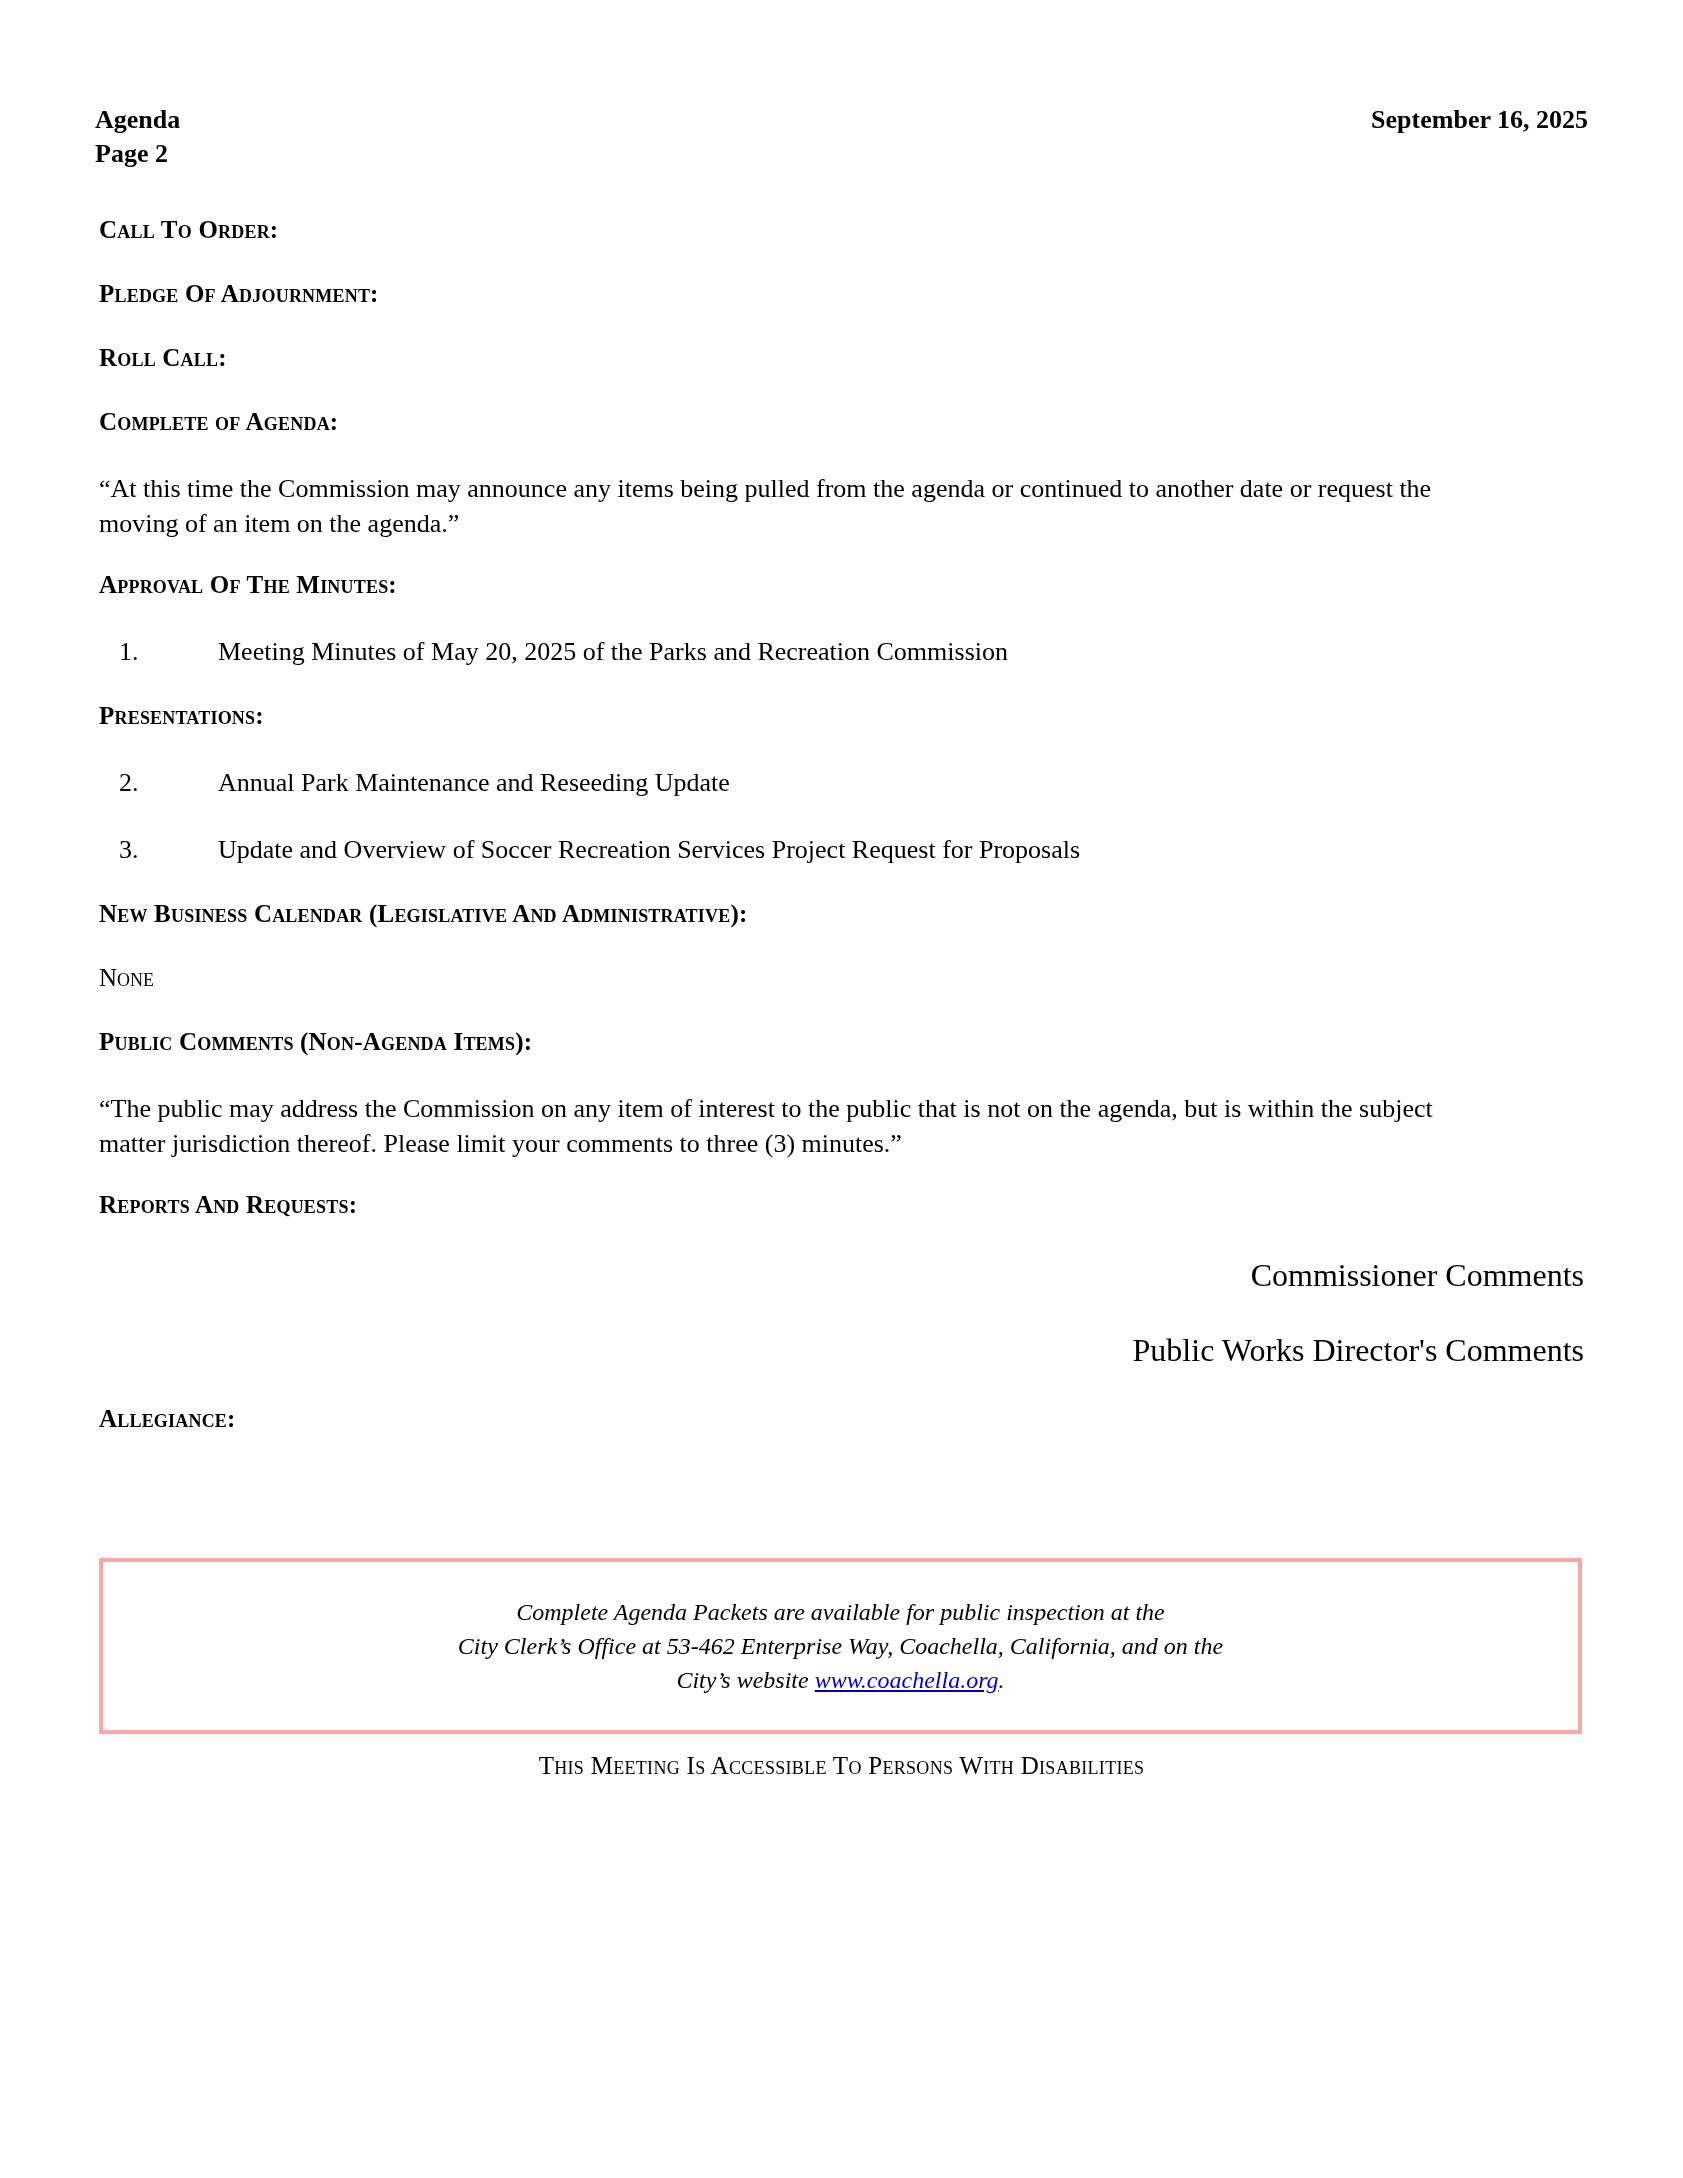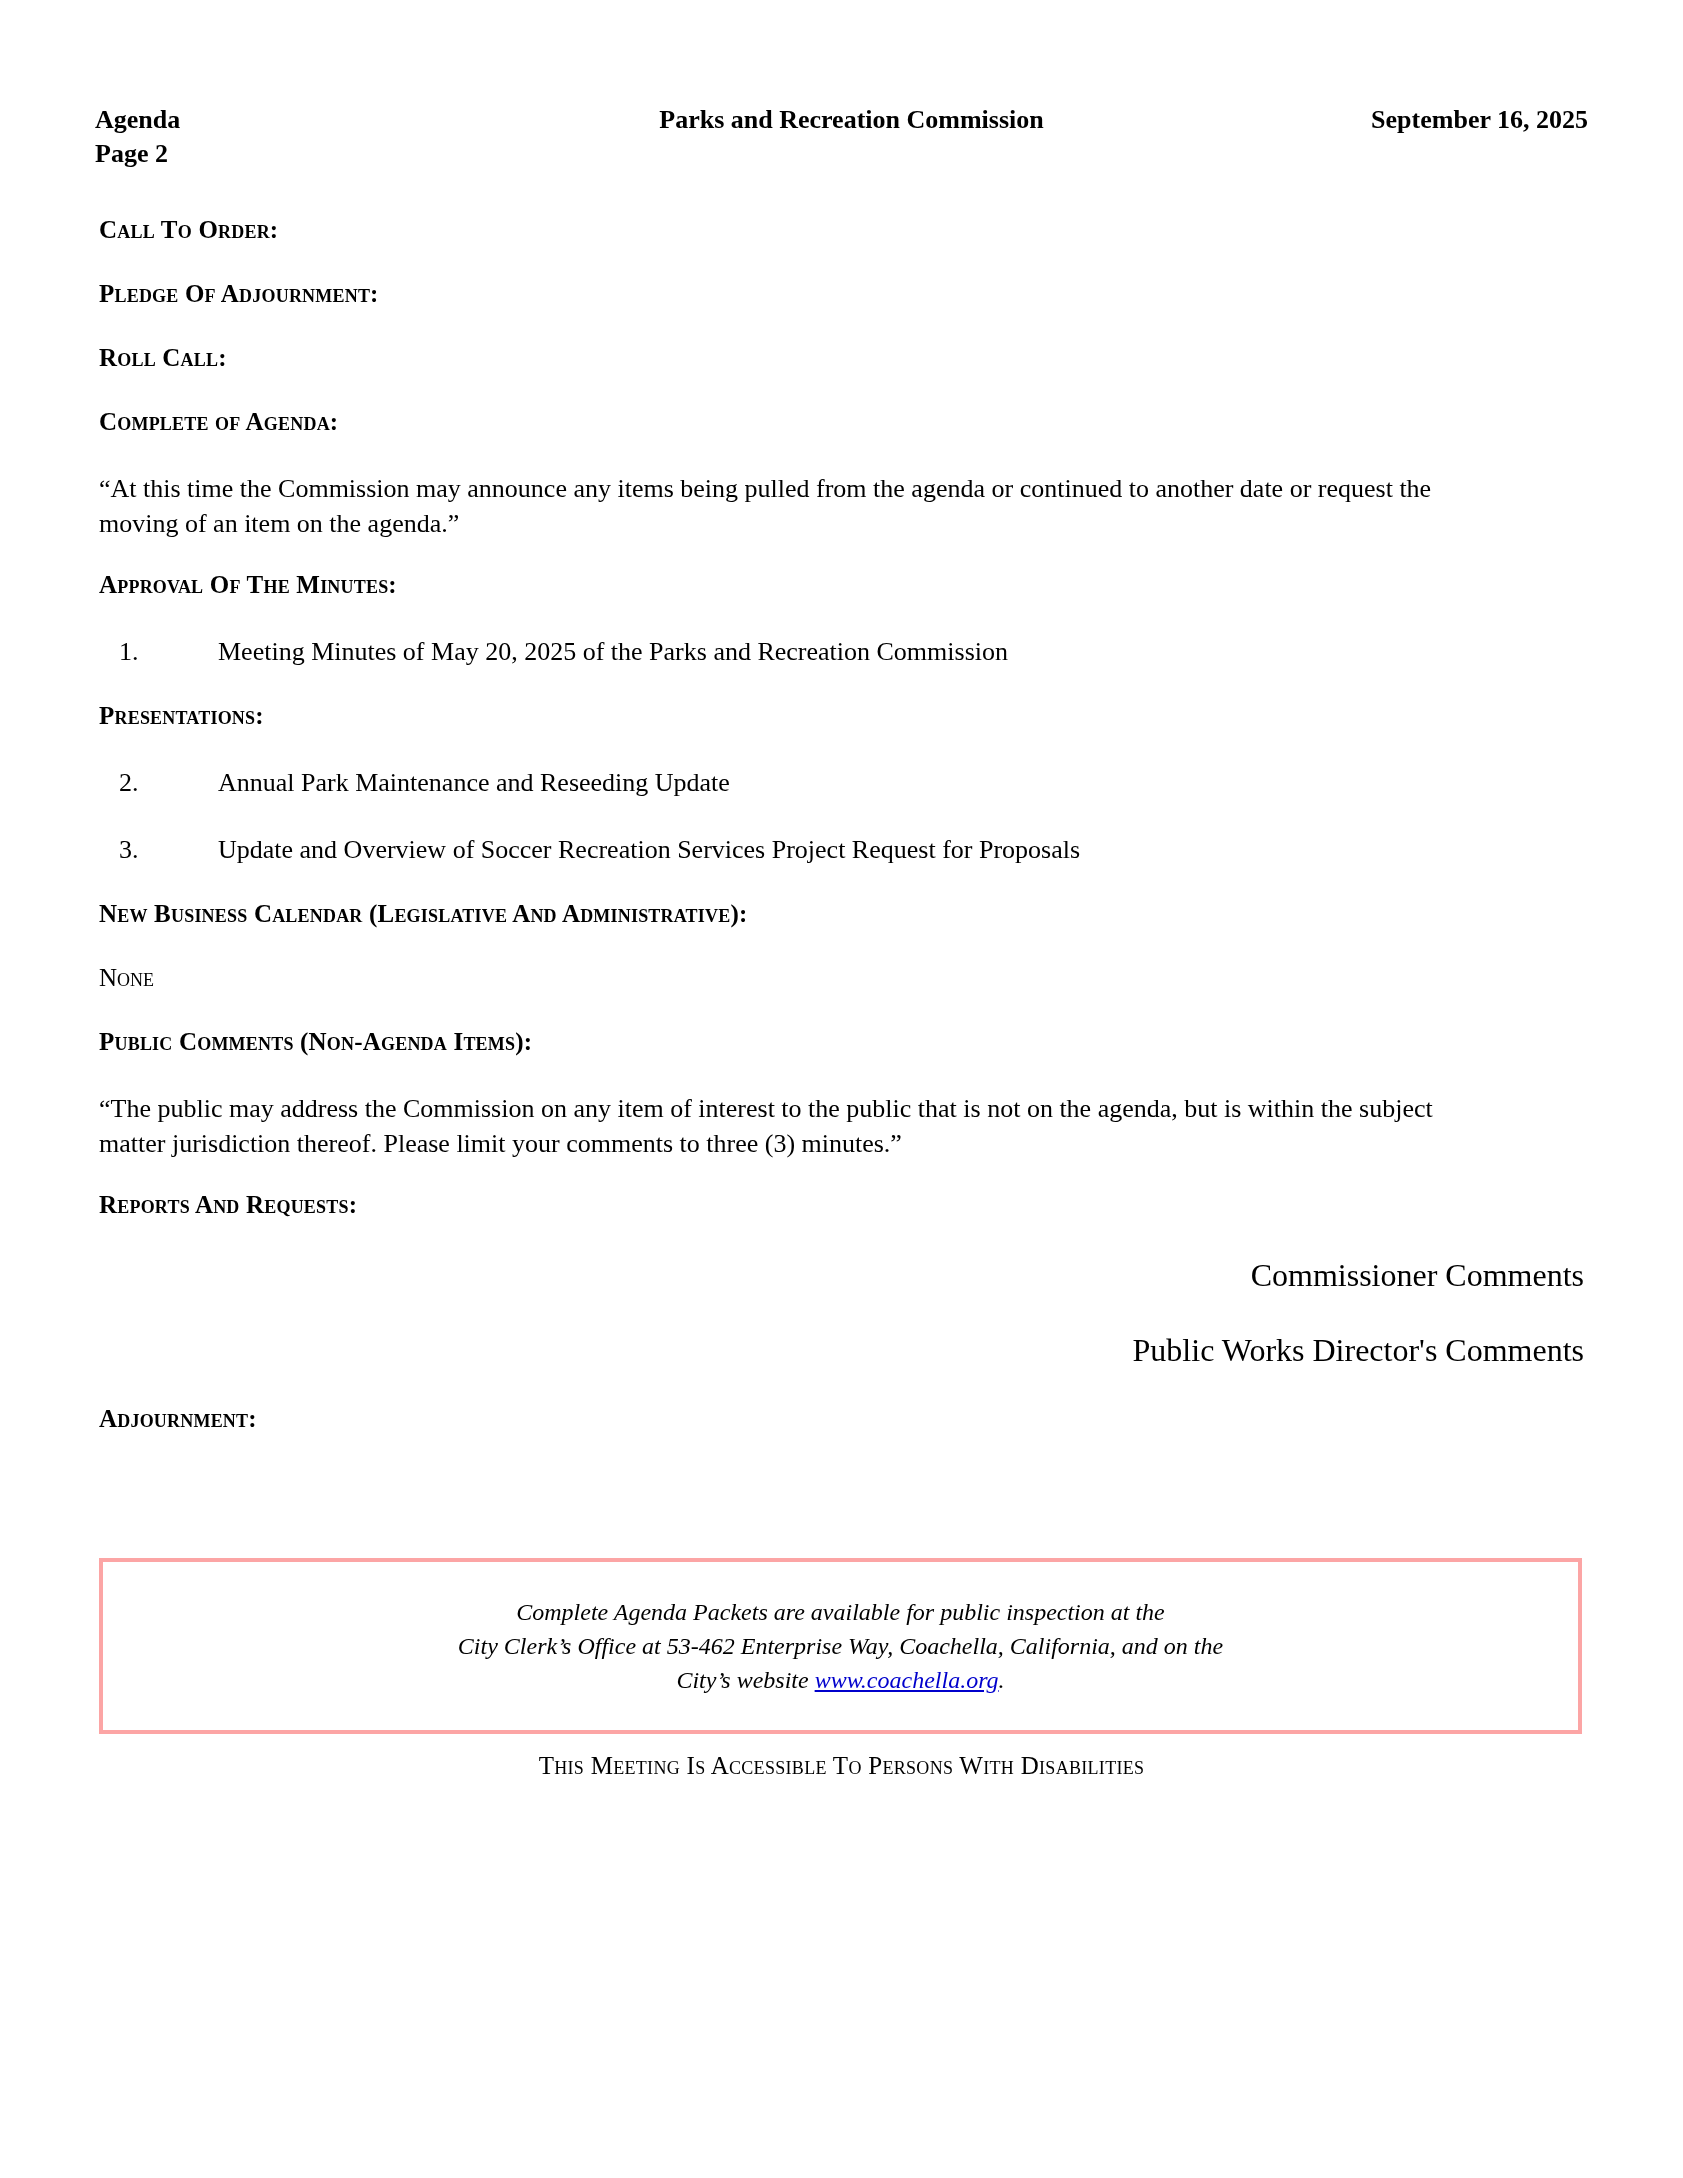--- a/index.html
+++ b/index.html
@@ -162,21 +162,20 @@
 </head>
 <body>
 
 <div class="page">
 
   <div class="doc-header">
     <div class="hdr-left">
       <div>Agenda</div>
       <div>Page 2</div>
     </div>
-    <div class="hdr-center">Parks and Recreation Commission</div>
     <div class="hdr-right">September 16, 2025</div>
   </div>
 
   <div class="content">
 
     <div class="sec-head">Call To Order:</div>
 
     <div class="sec-head">Pledge Of Adjournment:</div>
 
     <div class="sec-head">Roll Call:</div>
@@ -211,21 +210,21 @@
     <div class="sec-head">Public Comments (Non-Agenda Items):</div>
 
     <div class="para">“The public may address the Commission on any item of interest to the public that is not on the agenda, but is within the subject matter jurisdiction thereof. Please limit your comments to three (3) minutes.”</div>
 
     <div class="sec-head">Reports And Requests:</div>
 
     <div class="sub-item">Commissioner Comments</div>
 
     <div class="sub-item">Public Works Director's Comments</div>
 
-    <div class="sec-head">Adjournment:</div>
+    <div class="sec-head">Allegiance:</div>
 
   </div>
 
   <div class="notice-box">
     <div class="notice-text">
       <div>Complete Agenda Packets are available for public inspection at the</div>
       <div>City Clerk’s Office at 53-462 Enterprise Way, Coachella, California, and on the</div>
       <div><span>City’s website </span><a class="notice-link" href="#">www.coachella.org</a><span>.</span></div>
     </div>
   </div>

